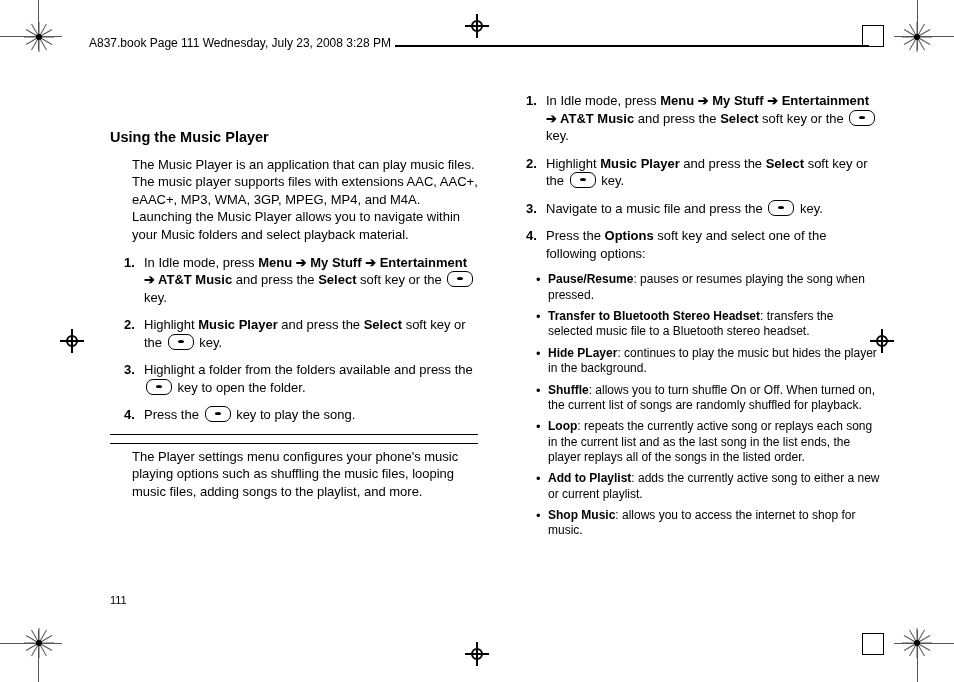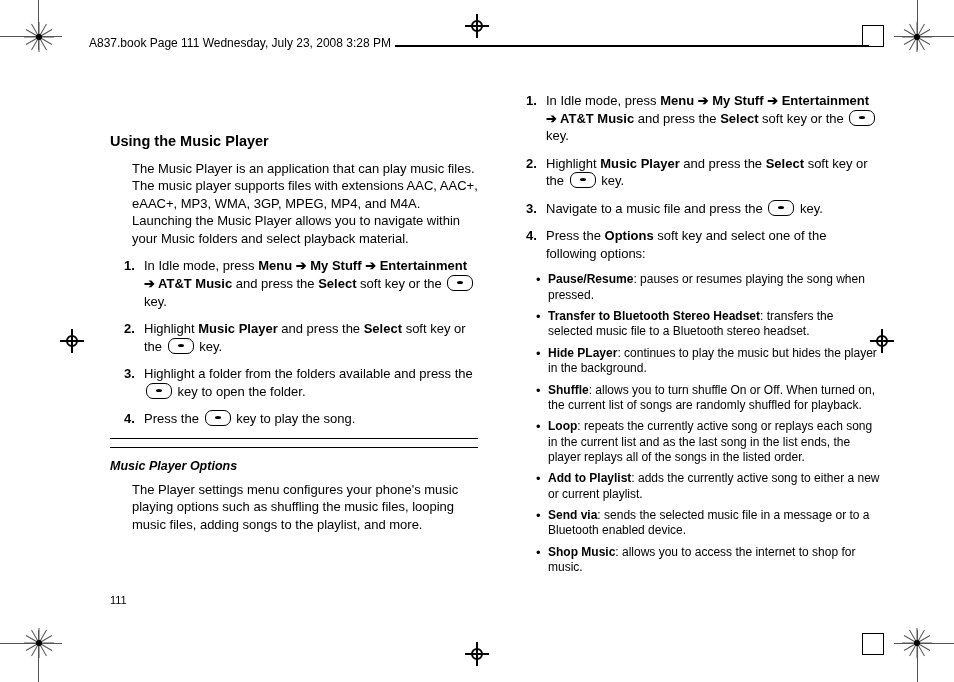--- a/index.html
+++ b/index.html
@@ -304,21 +304,20 @@
         <span class="num">4.</span>
         <span class="txt">
           <span>Press the </span><span class="key"></span><span> key to play the song.</span>
         </span>
       </li>
     </ol>
 
     <div class="note-rule"></div>
     <div class="note-rule"></div>
 
-    <div class="subhead">Music Player Options</div>
     <p>The Player settings menu configures your phone's music playing options such as shuffling the music files, looping music files, adding songs to the playlist, and more.</p>
   </div>
 
   <div class="col">
     <ol class="steps">
       <li>
         <span class="num">1.</span>
         <span class="txt">
           <span>In Idle mode, press </span><b>Menu</b><span class="arrow"> ➔ </span><b>My Stuff</b><span class="arrow"> ➔ </span><b>Entertainment</b><span class="arrow"> ➔ </span><b>AT&amp;T Music</b><span> and press the </span><b>Select</b><span> soft key or the </span><span class="key"></span><span> key.</span>
         </span>
@@ -343,19 +342,18 @@
       </li>
     </ol>
 
     <ul class="opts">
       <li><b>Pause/Resume</b><span>: pauses or resumes playing the song when pressed.</span></li>
       <li><b>Transfer to Bluetooth Stereo Headset</b><span>: transfers the selected music file to a Bluetooth stereo headset.</span></li>
       <li><b>Hide PLayer</b><span>: continues to play the music but hides the player in the background.</span></li>
       <li><b>Shuffle</b><span>: allows you to turn shuffle On or Off. When turned on, the current list of songs are randomly shuffled for playback.</span></li>
       <li><b>Loop</b><span>: repeats the currently active song or replays each song in the current list and as the last song in the list ends, the player replays all of the songs in the listed order.</span></li>
       <li><b>Add to Playlist</b><span>: adds the currently active song to either a new or current playlist.</span></li>
-      <li><b>Send via</b><span>: sends the selected music file in a message or to a Bluetooth enabled device.</span></li>
       <li><b>Shop Music</b><span>: allows you to access the internet to shop for music.</span></li>
     </ul>
   </div>
 </div>
 
 <div class="page-num">111</div>
 
 </body></html>

